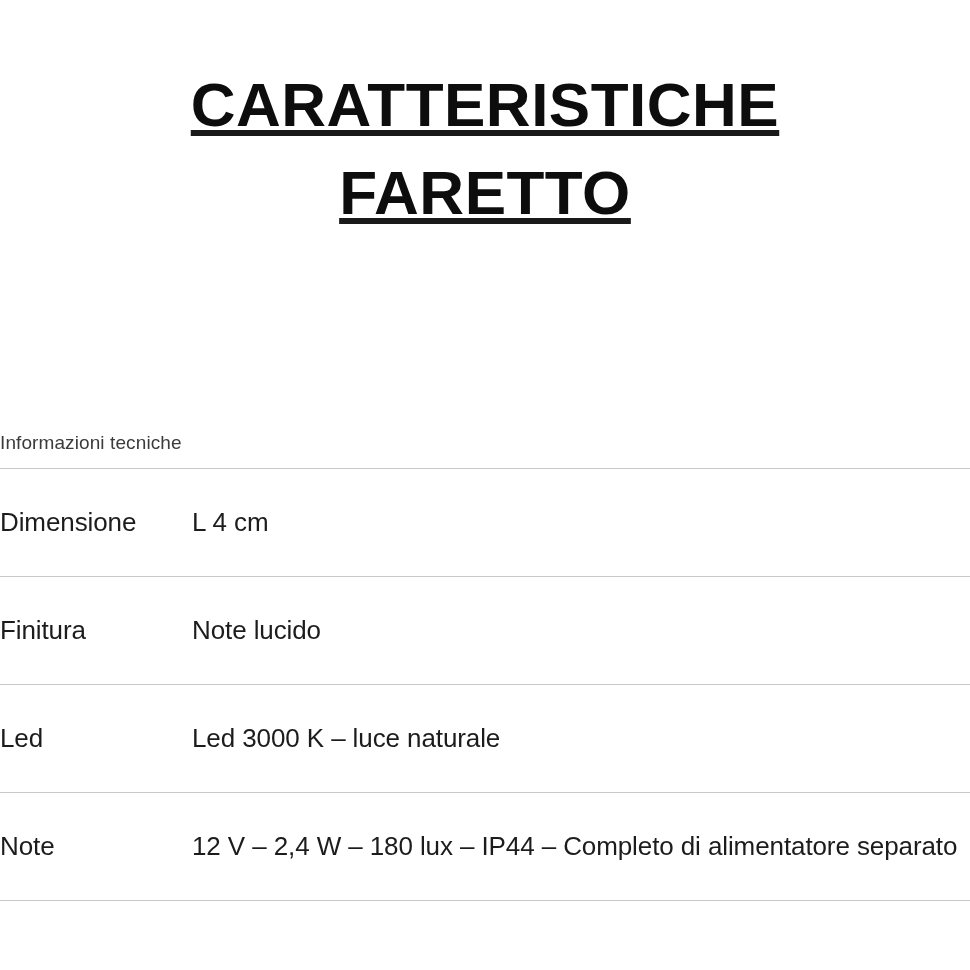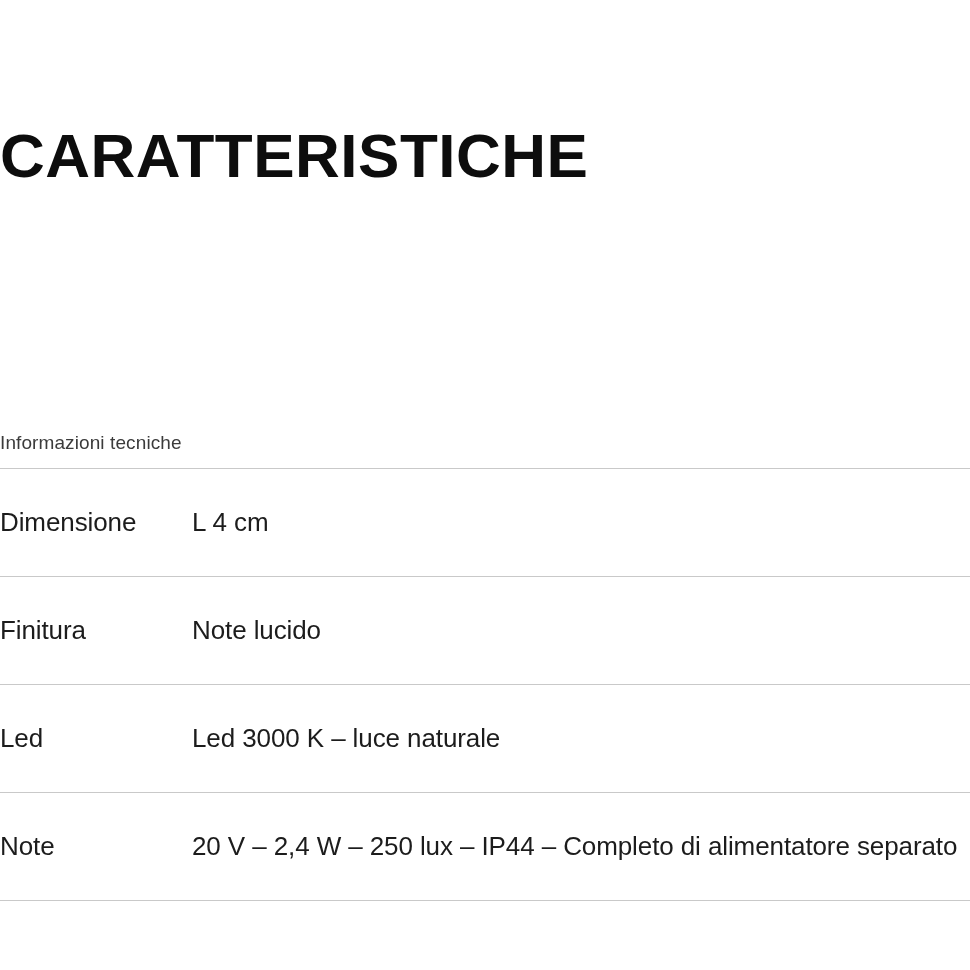--- a/index.html
+++ b/index.html
@@ -14,22 +14,23 @@
     font-family: "Liberation Sans", sans-serif;
     color: #1a1a1a;
   }
   .page {
     position: relative;
     width: 970px;
     height: 970px;
     box-sizing: border-box;
   }
   .title-block {
-    padding-top: 112px;
-    text-align: left;
+    padding-top: 61px;
+    text-align: center;
+    text-decoration: underline;
   }
   .title-line {
     font-family: "Liberation Sans", sans-serif;
     font-weight: bold;
     font-size: 62px;
     letter-spacing: 0.5px;
     line-height: 1.42;
     color: #0d0d0d;
   }
   .spec-section {
@@ -74,20 +75,21 @@
     white-space: nowrap;
   }
 </style>
 </head>
 <body>
 
 <div class="page">
 
   <div class="title-block">
     <div class="title-line">CARATTERISTICHE</div>
+    <div class="title-line">FARETTO</div>
   </div>
 
   <div class="spec-section">
     <div class="spec-caption">Informazioni tecniche</div>
 
     <table class="spec-table">
       <tbody>
         <tr>
           <td class="spec-key">Dimensione</td>
           <td class="spec-val">L 4 cm</td>
@@ -95,19 +97,19 @@
         <tr>
           <td class="spec-key">Finitura</td>
           <td class="spec-val">Note lucido</td>
         </tr>
         <tr>
           <td class="spec-key">Led</td>
           <td class="spec-val">Led 3000 K – luce naturale</td>
         </tr>
         <tr>
           <td class="spec-key">Note</td>
-          <td class="spec-val">20 V – 2,4 W – 250 lux – IP44 – Completo di alimentatore separato</td>
+          <td class="spec-val">12 V – 2,4 W – 180 lux – IP44 – Completo di alimentatore separato</td>
         </tr>
       </tbody>
     </table>
   </div>
 
 </div>
 
 </body></html>

